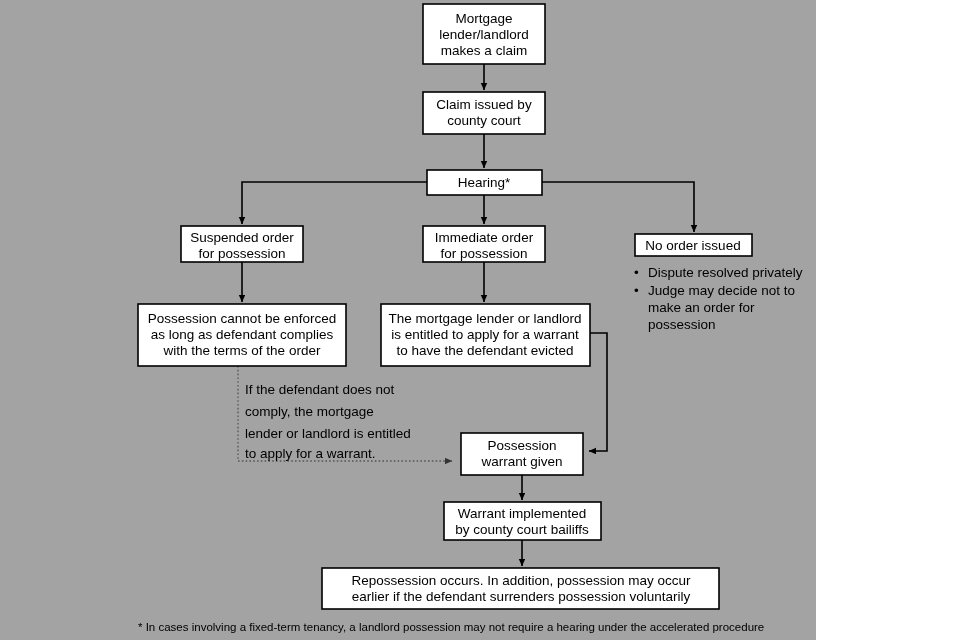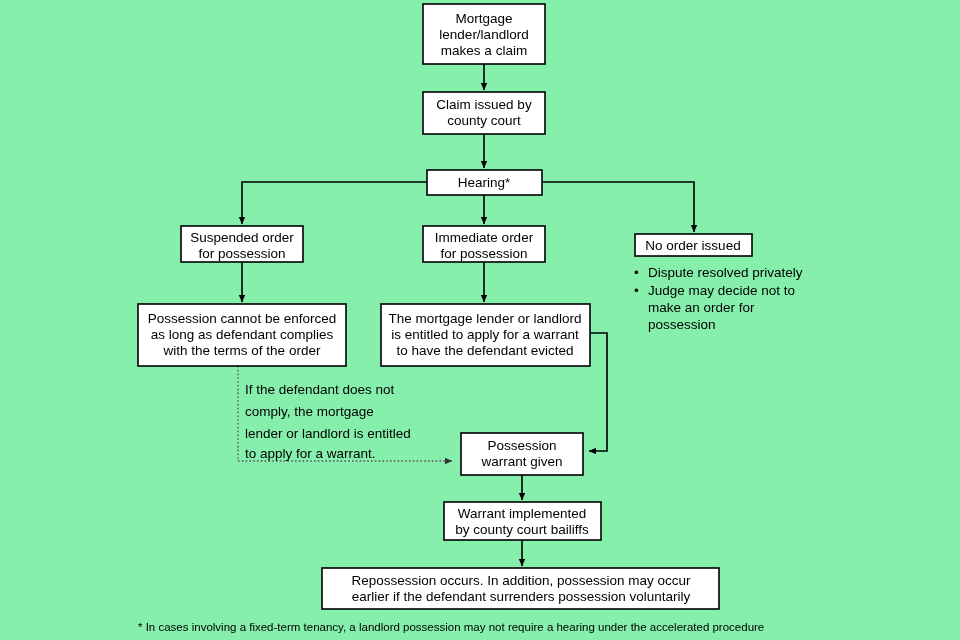--- a/index.html
+++ b/index.html
@@ -6,23 +6,23 @@
     margin: 0;
     padding: 0;
     background: #ffffff;
   }
   body {
     font-family: "Liberation Sans", sans-serif;
     color: #000000;
   }
   #canvas {
     position: relative;
-    width: 960px;
+    width: 816px;
     height: 640px;
-    background: #86efac;
+    background: #a3a3a3;
     overflow: hidden;
   }
   svg.flow {
     position: absolute;
     left: 0;
     top: 0;
     width: 960px;
     height: 640px;
   }
   .node-box {

